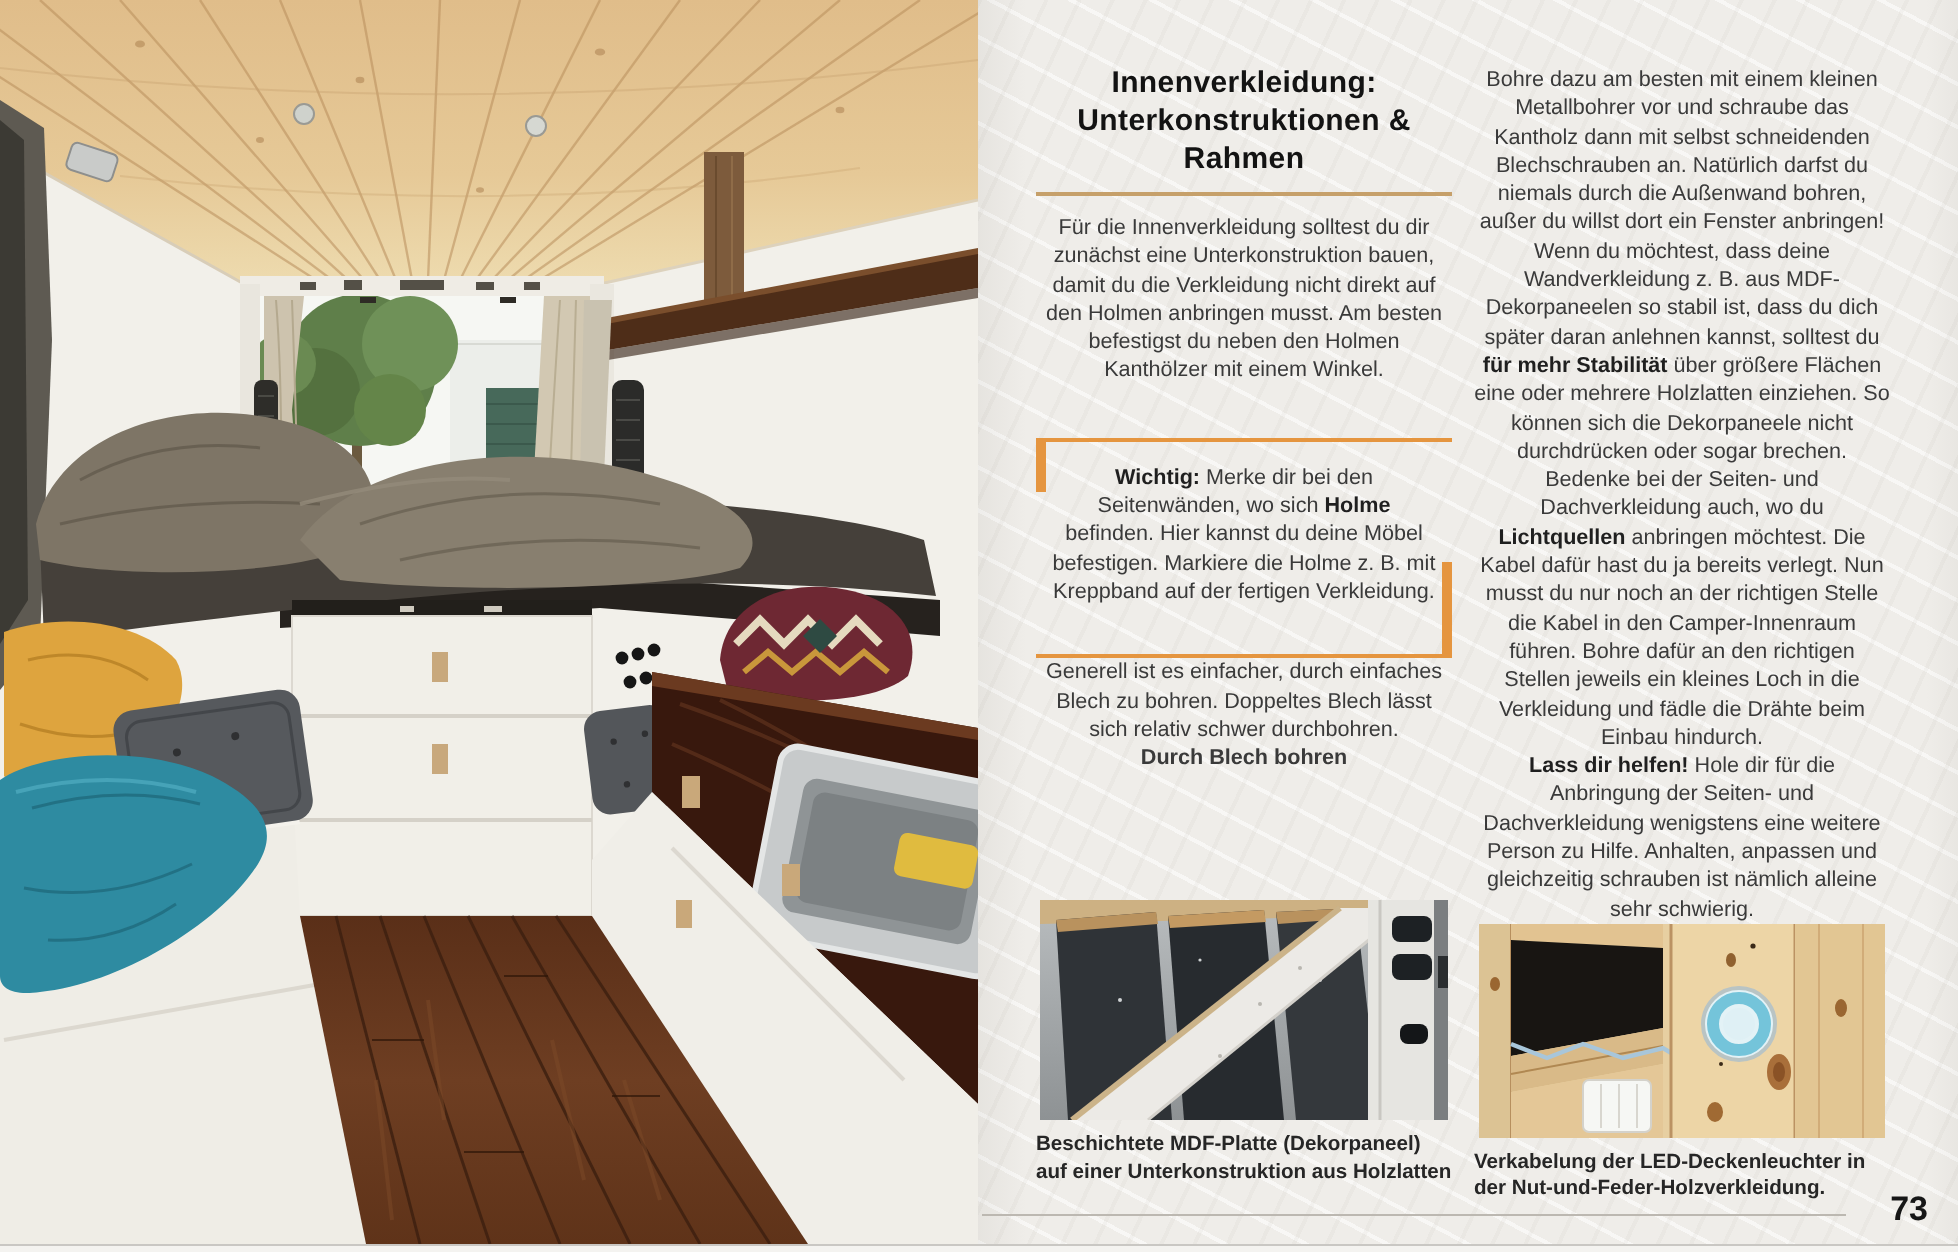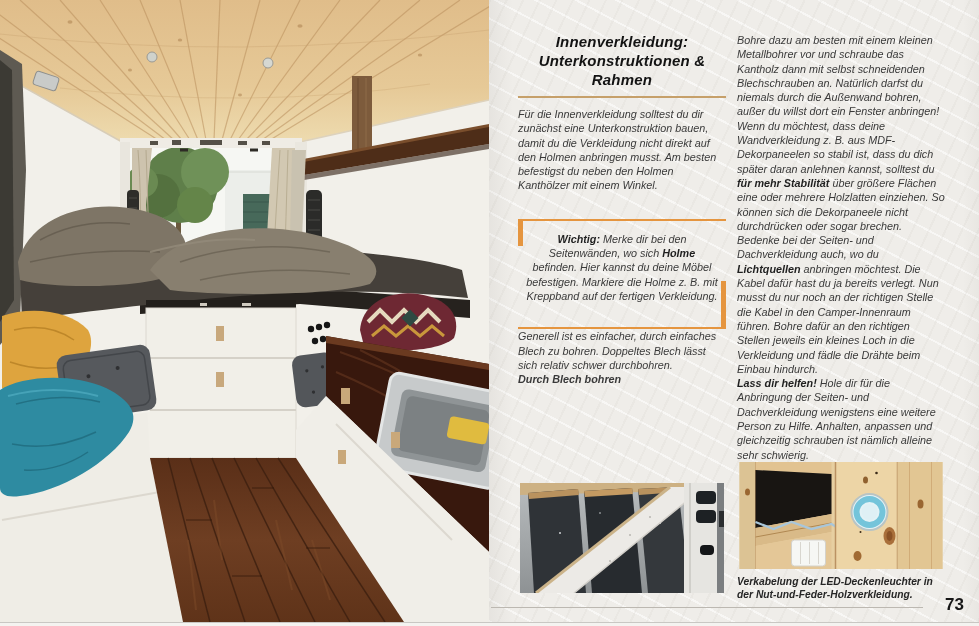--- a/index.html
+++ b/index.html
@@ -6,27 +6,27 @@
   .stage{position:relative;width:979px;height:626px;background:#fff;overflow:hidden;
          font-family:"Liberation Sans",sans-serif;}
   .photo{position:absolute;left:0;top:0;width:489px;height:622px;}
   .photo svg{display:block;width:100%;height:100%;}
   .page{position:absolute;left:489px;top:0;width:490px;height:622px;background:#efede9;
     background-image:
       linear-gradient(90deg,rgba(110,105,95,.07),rgba(110,105,95,0) 24px),
       linear-gradient(270deg,rgba(110,105,95,.05),rgba(110,105,95,0) 16px),
       repeating-linear-gradient(115deg,rgba(182,177,167,.09) 0 2px,rgba(182,177,167,0) 2px 15px),
       repeating-linear-gradient(28deg,rgba(255,255,255,.55) 0 2px,rgba(255,255,255,0) 2px 19px);}
-  .col{position:absolute;display:flex;flex-direction:column;width:208px;font-style:italic;}
+  .col{position:absolute;display:flex;flex-direction:column;width:208px;}
   .col1{left:29px;top:32px;height:561px;}
   .col2{left:248px;top:33px;height:560px;}
   .title{margin:0;font-size:15px;line-height:19px;font-weight:bold;color:#131313;
          text-align:center;letter-spacing:.2px;}
   .rule{height:2px;background:#c6a06a;margin:7px 0 9px;}
-  p.body{margin:0;font-size:10.8px;line-height:14.3px;color:#3a3a3a;text-align:left;
+  p.body{margin:0;font-size:10.8px;line-height:14.3px;color:#3a3a3a;text-align:center;
          hyphens:auto;-webkit-hyphens:auto;}
   p.body strong{color:#1f1f1f;}
   .wichtig{position:relative;margin-top:26px;padding:11px 8px 24px;
            border-top:2px solid #e5953f;border-bottom:2px solid #e5953f;}
   .wichtig p{text-align:center;}
   .tick{position:absolute;width:5px;background:#e5953f;}
   .tick.tl{left:0;top:-2px;height:27px;}
   .tick.br{right:0;bottom:-2px;height:48px;}
   .subhead{margin-top:15px;font-weight:bold;color:#1c1c1c;}
   figure{margin:0;}
@@ -321,20 +321,21 @@
               <circle cx="130" cy="34" r="1"></circle>
             </g>
           <rect x="164" y="0" width="40" height="110" fill="#e6e5e1"></rect>
           <line x1="170" y1="0" x2="170" y2="110" stroke="#c9c7c2" stroke-width="1.5"></line>
           <rect x="176" y="8" width="20" height="13" rx="4" fill="#1d2124"></rect>
           <rect x="176" y="27" width="20" height="13" rx="4" fill="#1d2124"></rect>
           <rect x="180" y="62" width="14" height="10" rx="4" fill="#141618"></rect>
           <rect x="197" y="0" width="7" height="110" fill="#7b7e80"></rect>
           <rect x="199" y="28" width="5" height="16" fill="#2a2d2f"></rect>
         </svg>
+        <figcaption class="caption">Beschichtete MDF-Platte (Dekorpaneel) auf einer Unterkonstruktion aus Holzlatten</figcaption>
       </figure>
     </div>
 
     <div class="col col2">
       <p class="body"><span>Bohre dazu am besten mit einem kleinen Metallbohrer vor und schraube das Kantholz dann mit selbst schneidenden Blechschrauben an. Natürlich darfst du niemals durch die Außenwand bohren, außer du willst dort ein Fenster anbringen!</span></p>
       <p class="body"><span>Wenn du möchtest, dass deine Wandverkleidung z. B. aus MDF-Dekorpaneelen so stabil ist, dass du dich später daran anlehnen kannst, solltest du </span><strong>für mehr Stabilität</strong><span> über größere Flächen eine oder mehrere Holzlatten einziehen. So können sich die Dekorpaneele nicht durchdrücken oder sogar brechen.</span></p>
       <p class="body"><span>Bedenke bei der Seiten- und Dachverkleidung auch, wo du </span><strong>Lichtquellen</strong><span> anbringen möchtest. Die Kabel dafür hast du ja bereits verlegt. Nun musst du nur noch an der richtigen Stelle die Kabel in den Camper-Innenraum führen. Bohre dafür an den richtigen Stellen jeweils ein kleines Loch in die Verkleidung und fädle die Drähte beim Einbau hindurch.</span></p>
       <p class="body"><strong>Lass dir helfen!</strong><span> Hole dir für die Anbringung der Seiten- und Dachverkleidung wenigstens eine weitere Person zu Hilfe. Anhalten, anpassen und gleichzeitig schrauben ist nämlich alleine sehr schwierig.</span></p>
 
       <figure class="figblock">

